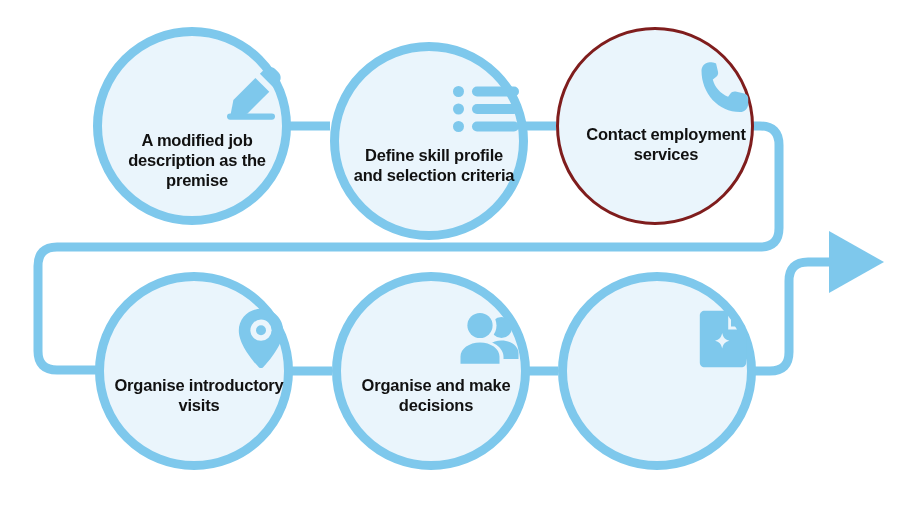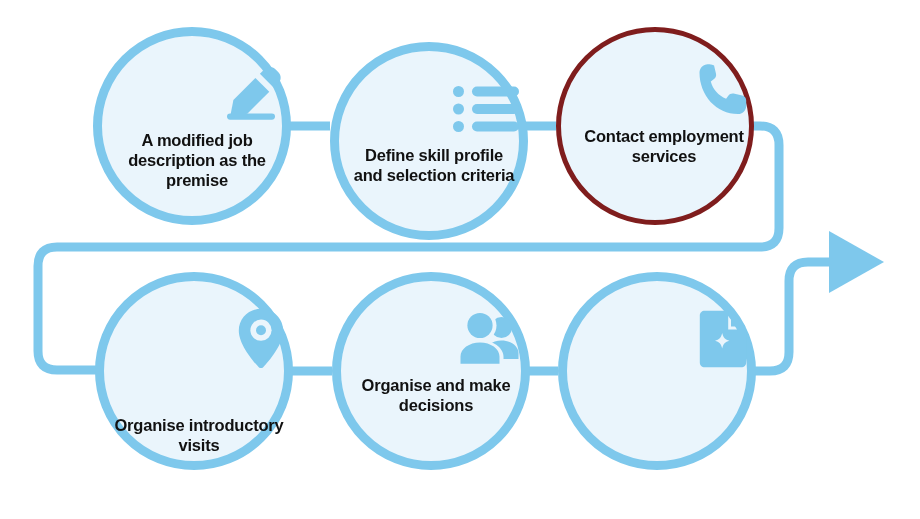--- a/index.html
+++ b/index.html
@@ -113,34 +113,34 @@
           <circle cx="5.5" cy="24" r="5.5"></circle>
           <rect x="19" y="19" width="47" height="10" rx="5"></rect>
           <circle cx="5.5" cy="41.5" r="5.5"></circle>
           <rect x="19" y="36.5" width="47" height="10" rx="5"></rect>
         </g>
       </svg>
     </div>
     <div class="node-label">Define skill profile and selection criteria</div>
   </div>
 
-  <div class="node" style="left:556px; top:27px; background:#eaf5fc; border:5px solid #7f1d1d;">
+  <div class="node" style="left:556px; top:27px; background:#eaf5fc; border:3px solid #7f1d1d;">
     <div class="node-icon">
       <svg width="54" height="54" viewBox="0 0 54 54" aria-hidden="true">
         <path fill="#7ec8ec" d="M12.8 1.2 C8.2 1.2 4.5 5.0 4.5 9.6 c0 23.0 17.0 41.5 38.4 41.5
                  4.6 0 8.3 -3.8 8.3 -8.4 l0 -5.3 c0 -2.4 -1.6 -4.4 -3.9 -4.9
                  l-8.7 -1.9 c-2.0 -0.4 -4.1 0.4 -5.3 2.1 l-2.2 3.1
                  C23.5 32.4 17.6 26.1 15.8 18.4 l3.2 -2.3 c1.7 -1.2 2.5 -3.4 2.0 -5.4
                  l-2.0 -8.4 C18.5 2.5 16.6 1.2 14.6 1.2 z"></path>
       </svg>
     </div>
     <div class="node-label">Contact employment services</div>
   </div>
 
-  <div class="node" style="left:95px; top:272px; background:#eaf5fc; border:9px solid #7ec8ec;gap:40px;">
+  <div class="node" style="left:95px; top:272px; background:#eaf5fc; border:9px solid #7ec8ec;">
     <div class="node-icon">
       <svg width="46" height="62" viewBox="0 0 46 62" aria-hidden="true">
         <path fill="#7ec8ec" d="M23 0.8 C10.6 0.8 0.8 10.6 0.8 22.7 c0 15.4 18.1 34.5 20.0 36.5
                  1.2 1.2 3.2 1.2 4.4 0 1.9 -2.0 20.0 -21.1 20.0 -36.5
                  C45.2 10.6 35.4 0.8 23 0.8 z"></path>
         <circle cx="23" cy="22.2" r="10.6" fill="#eaf5fc"></circle>
         <circle cx="23" cy="22.2" r="5.0" fill="#7ec8ec"></circle>
       </svg>
     </div>
     <div class="node-label">Organise introductory visits</div>

